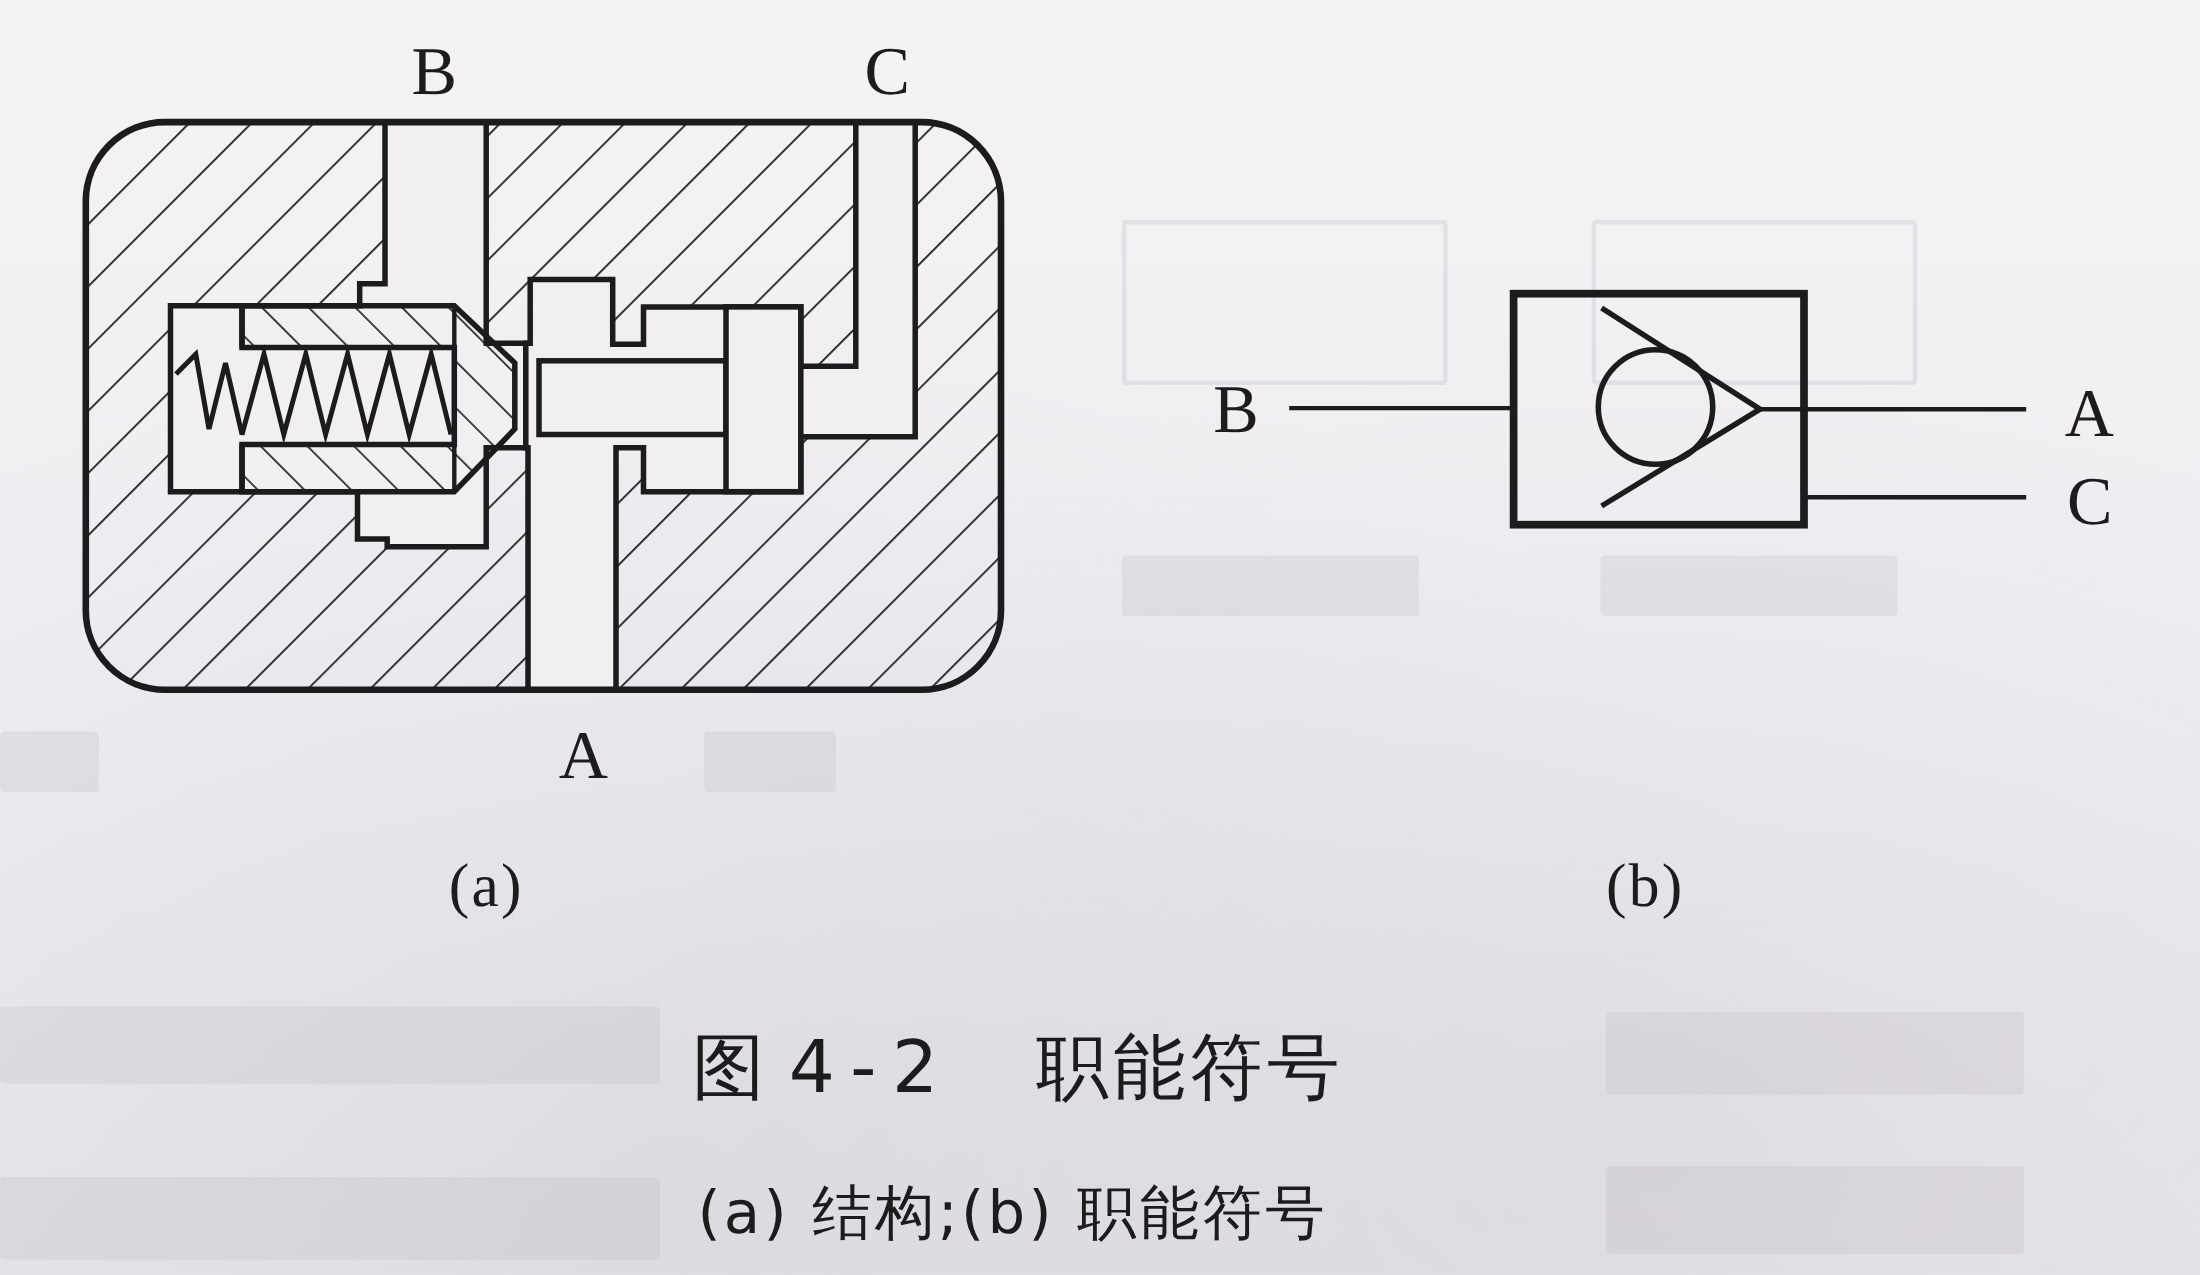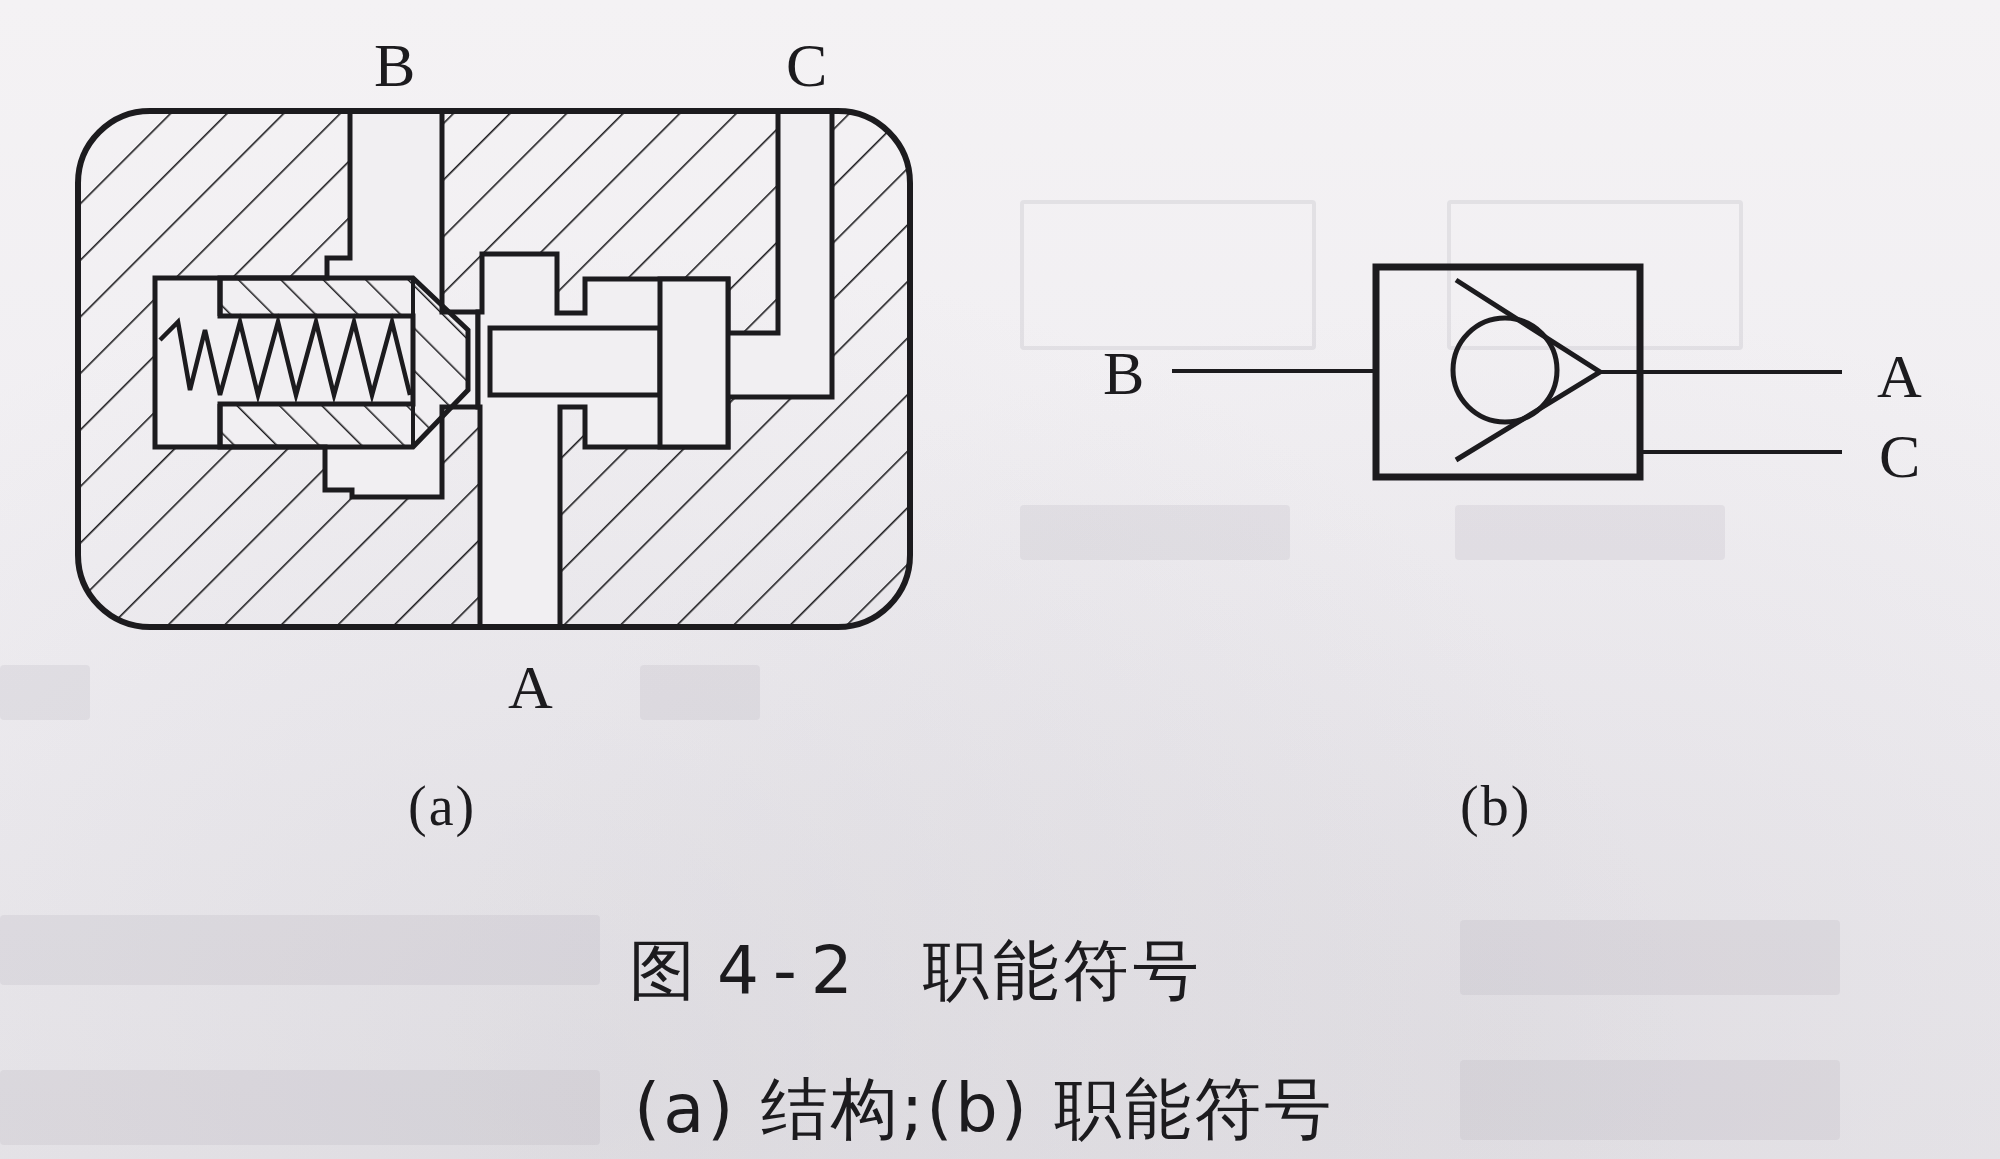--- a/index.html
+++ b/index.html
@@ -24,25 +24,25 @@
   .cap {
     position: absolute; font-family: "Liberation Serif", "DejaVu Serif", serif;
     font-size: 56px; line-height: 1; color: #1c1b1e; letter-spacing: 2px;
   }
   .title {
     position: absolute; left: 629px; top: 938px;
     font-family: "DejaVu Sans", "Liberation Sans", sans-serif;
     font-size: 66px; line-height: 1; color: #1c1b1e; white-space: nowrap;
     letter-spacing: 4px;
   }
-  .title .num { margin: 0 56px 0 18px; letter-spacing: 14px; text-align: right; }
+  .title .num { margin: 0 75px 0 18px; letter-spacing: 14px; text-align: right; }
   .subtitle {
     position: absolute; left: 634px; top: 1076px;
     font-family: "DejaVu Sans", "Liberation Sans", sans-serif;
-    font-size: 67px; line-height: 1; color: #1c1b1e; white-space: nowrap;
+    font-size: 54px; line-height: 1; color: #1c1b1e; white-space: nowrap;
     letter-spacing: 3px;
   }
   .ghost { position: absolute; background: rgba(170,168,176,0.18); border-radius: 4px; }
 </style>
 </head>
 <body>
 
 <div class="page"></div>
 
 <div class="ghost" style="left:1020px;top:200px;width:288px;height:142px;background:transparent;border:4px solid rgba(170,168,176,0.22);"></div>

